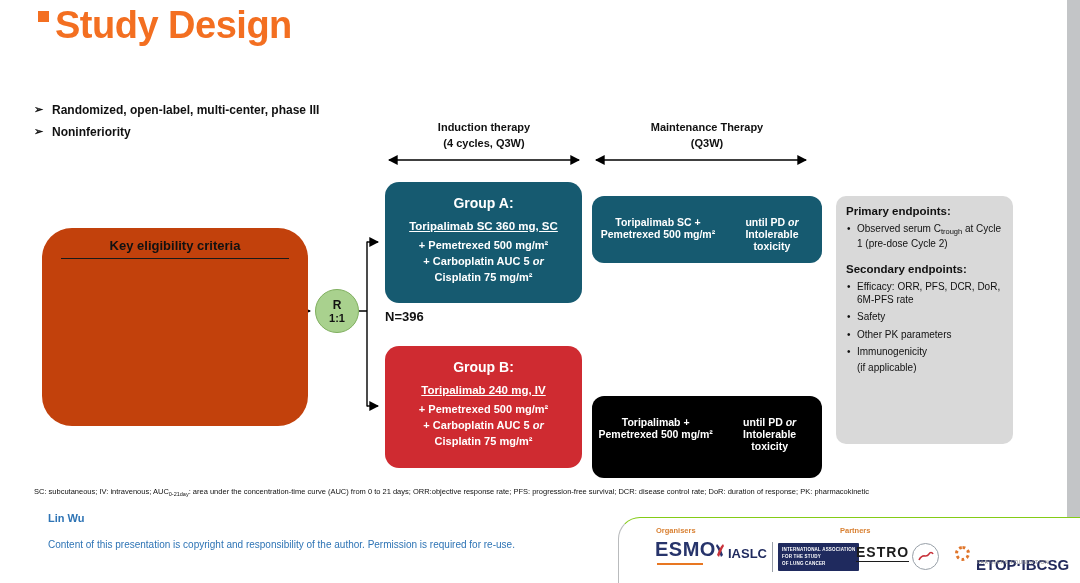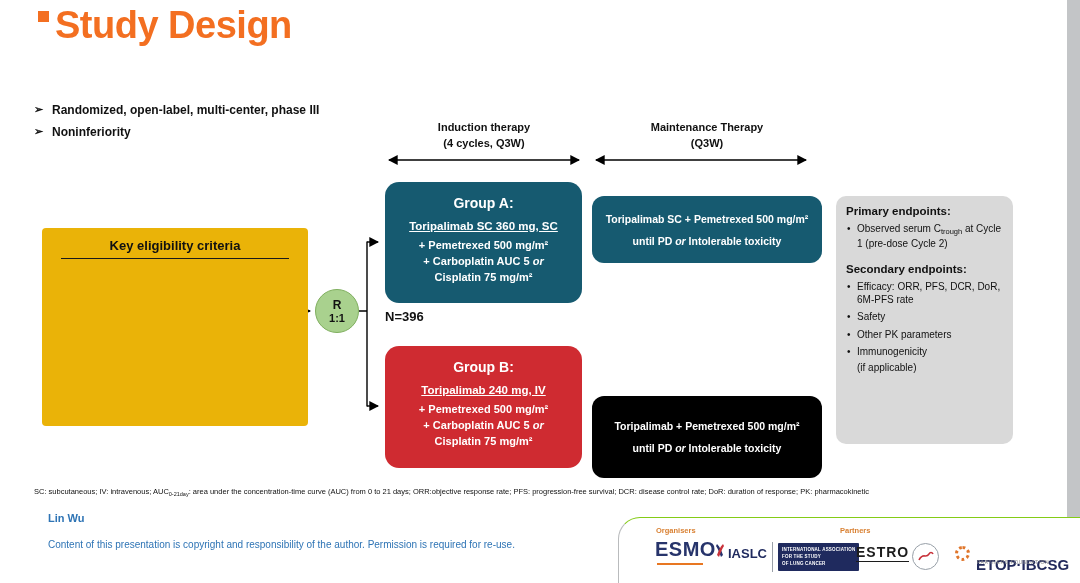--- a/index.html
+++ b/index.html
@@ -10,42 +10,42 @@
   .slide-title{position:absolute;left:55px;top:4px;font-size:38px;font-weight:700;color:#F36F21;letter-spacing:-0.5px;}
 
   .top-bullets{position:absolute;left:34px;top:103px;}
   .top-bullet{position:relative;padding-left:18px;font-size:12px;font-weight:700;color:#111;margin-bottom:8px;}
   .top-bullet::before{content:"➢";position:absolute;left:0;top:0;font-size:11px;}
 
   .phase-header{position:absolute;text-align:center;font-weight:700;color:#111;font-size:11px;line-height:16px;}
   #induction-header{left:384px;top:119px;width:200px;}
   #maintenance-header{left:592px;top:119px;width:230px;}
 
-  .elig-box{position:absolute;left:42px;top:228px;width:266px;height:198px;background:#eab308;border-radius:4px;box-sizing:border-box;}
+  .elig-box{position:absolute;left:42px;top:228px;width:266px;height:198px;background:#c2410c;border-radius:30px;box-sizing:border-box;}
   .elig-title{margin-top:10px;text-align:center;font-size:13px;font-weight:700;color:#111;}
   .elig-rule{width:228px;height:0;border-top:1.4px solid #1a1a1a;margin:5px auto 9px auto;}
   .elig-list{padding:0 10px 0 16px;}
   .elig-item{position:relative;padding-left:13px;font-size:11px;font-weight:700;line-height:1.3;margin-bottom:6px;color:#111;}
   .elig-item::before{content:"•";position:absolute;left:1px;top:0;}
 
   .r-circle{position:absolute;left:315px;top:289px;width:44px;height:44px;border-radius:50%;background:#A9D18E;border:1px solid #7FAF5E;display:flex;flex-direction:column;align-items:center;justify-content:center;font-weight:700;color:#111;box-sizing:border-box;}
   .r-label{font-size:12px;line-height:13px;}
   .r-ratio{font-size:11px;line-height:12px;}
 
   .group-box{position:absolute;width:197px;border-radius:14px;color:#fff;text-align:center;box-sizing:border-box;padding-top:13px;}
   #group-a{left:385px;top:182px;height:121px;background:#165A70;}
   #group-b{left:385px;top:346px;height:122px;background:#CF2B31;}
   .group-heading{font-size:14px;font-weight:700;margin-bottom:9px;}
   .group-drug{font-size:11.5px;font-weight:700;text-decoration:underline;margin-bottom:5px;}
   .group-line{font-size:11px;font-weight:700;line-height:16px;}
   .it{font-style:italic;}
 
   .n-label{position:absolute;left:385px;top:309px;font-size:13px;font-weight:700;color:#111;}
 
-  .maint-box{position:absolute;left:592px;width:230px;border-radius:12px;color:#fff;text-align:center;display:flex;flex-direction:column;justify-content:center;gap:10px;box-sizing:border-box;padding:8px 6px;}
+  .maint-box{position:absolute;left:592px;width:230px;border-radius:12px;color:#fff;text-align:center;display:flex;flex-direction:row;justify-content:center;gap:10px;box-sizing:border-box;padding:20px 6px;}
   #maint-a{top:196px;height:67px;background:#165A70;}
   #maint-b{top:357px;height:82px;background:#000000;margin-top:39px;}
   .maint-line{font-size:10.5px;font-weight:700;}
 
   .ep-box{position:absolute;left:836px;top:196px;width:177px;height:248px;background:#D9D9D9;border-radius:10px;box-sizing:border-box;padding:9px 8px 6px 10px;color:#111;}
   .ep-title{font-size:11.5px;font-weight:700;margin-bottom:5px;}
   .ep-item{position:relative;padding-left:11px;font-size:10px;line-height:1.32;margin-bottom:4px;}
   .ep-item::before{content:"•";position:absolute;left:1px;top:0;}
   .ep-note{padding-left:11px;font-size:10px;}
   .ep-gap{height:9px;}

